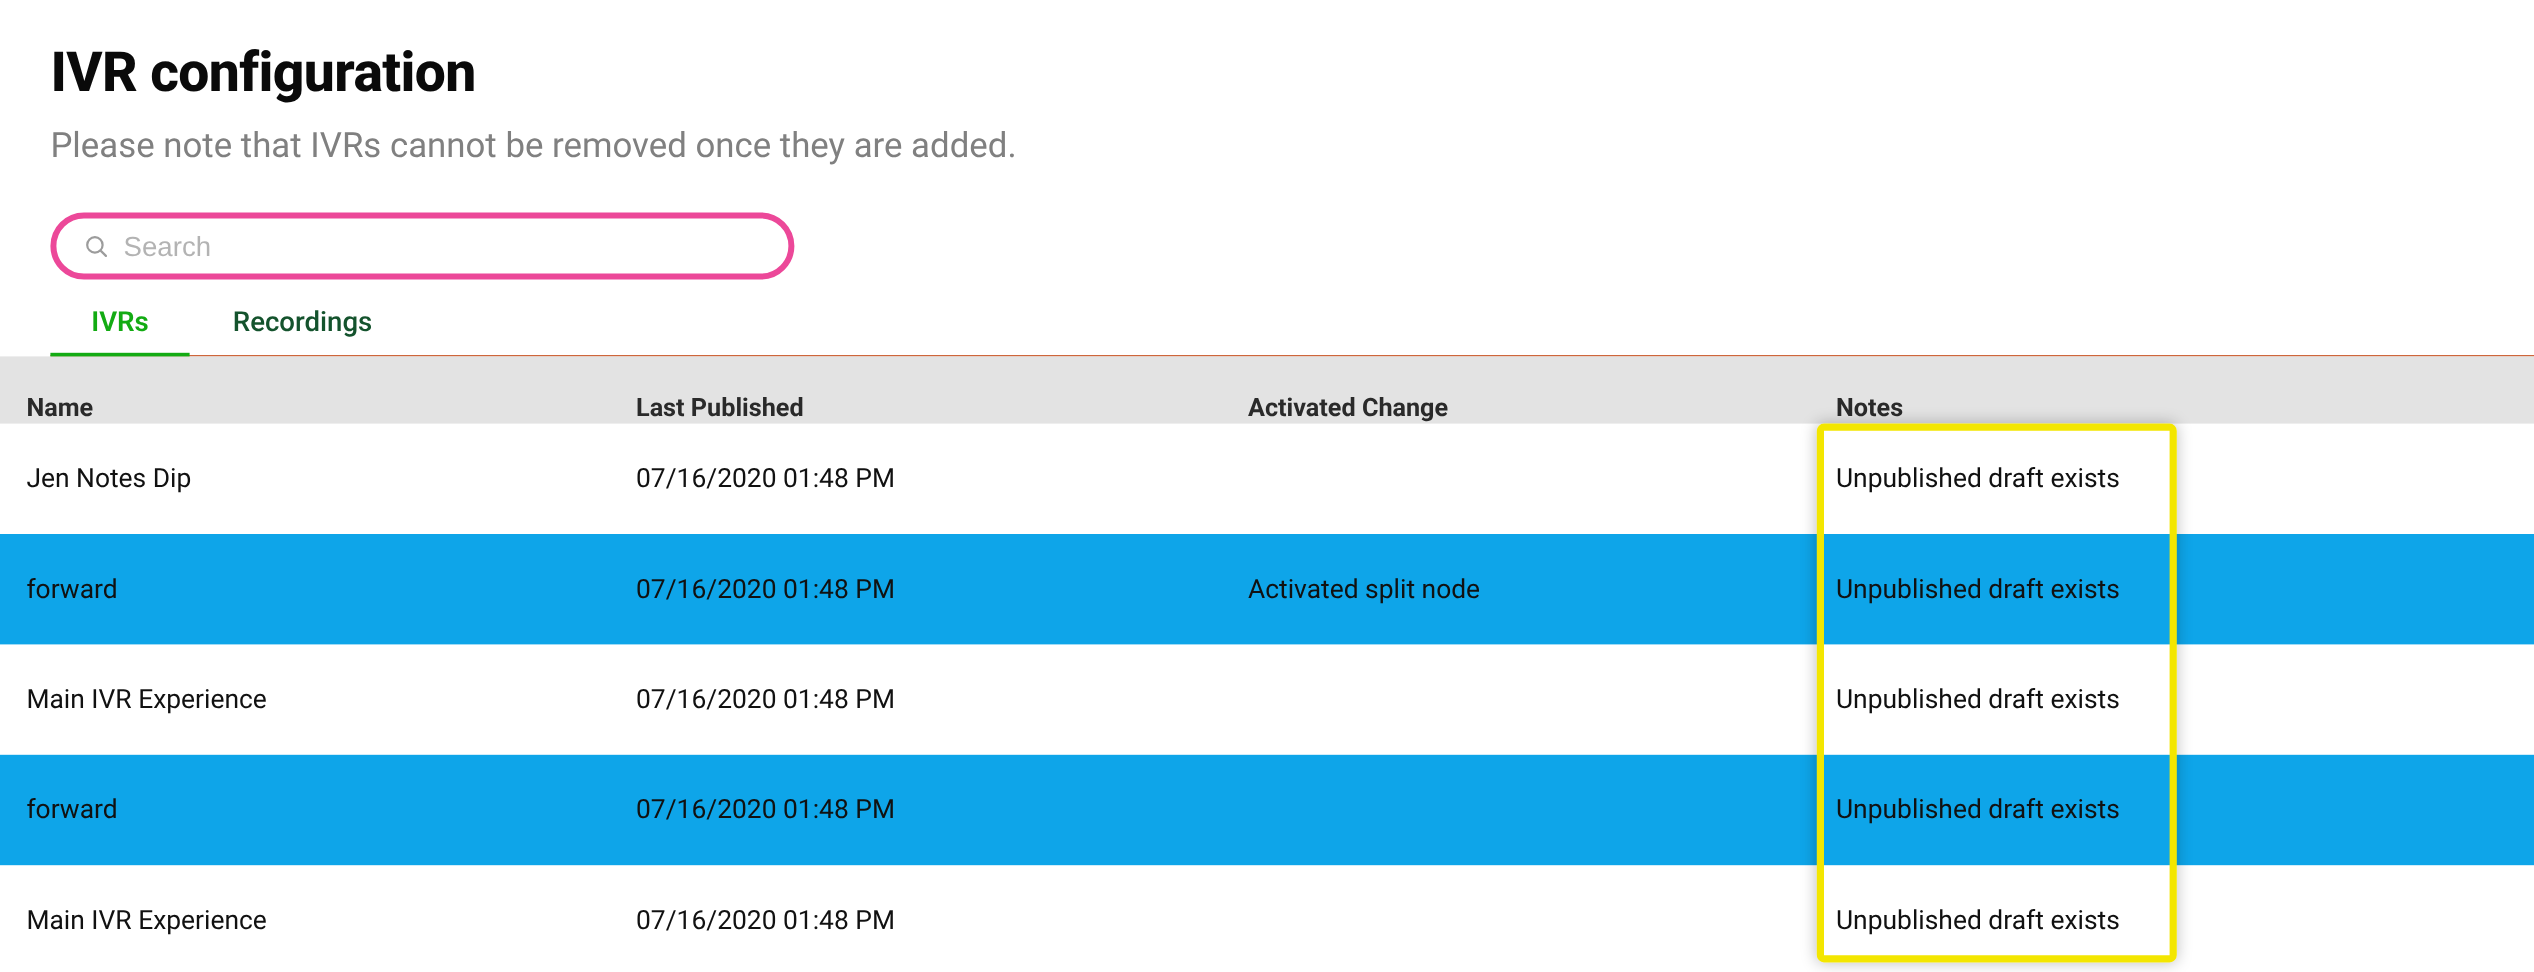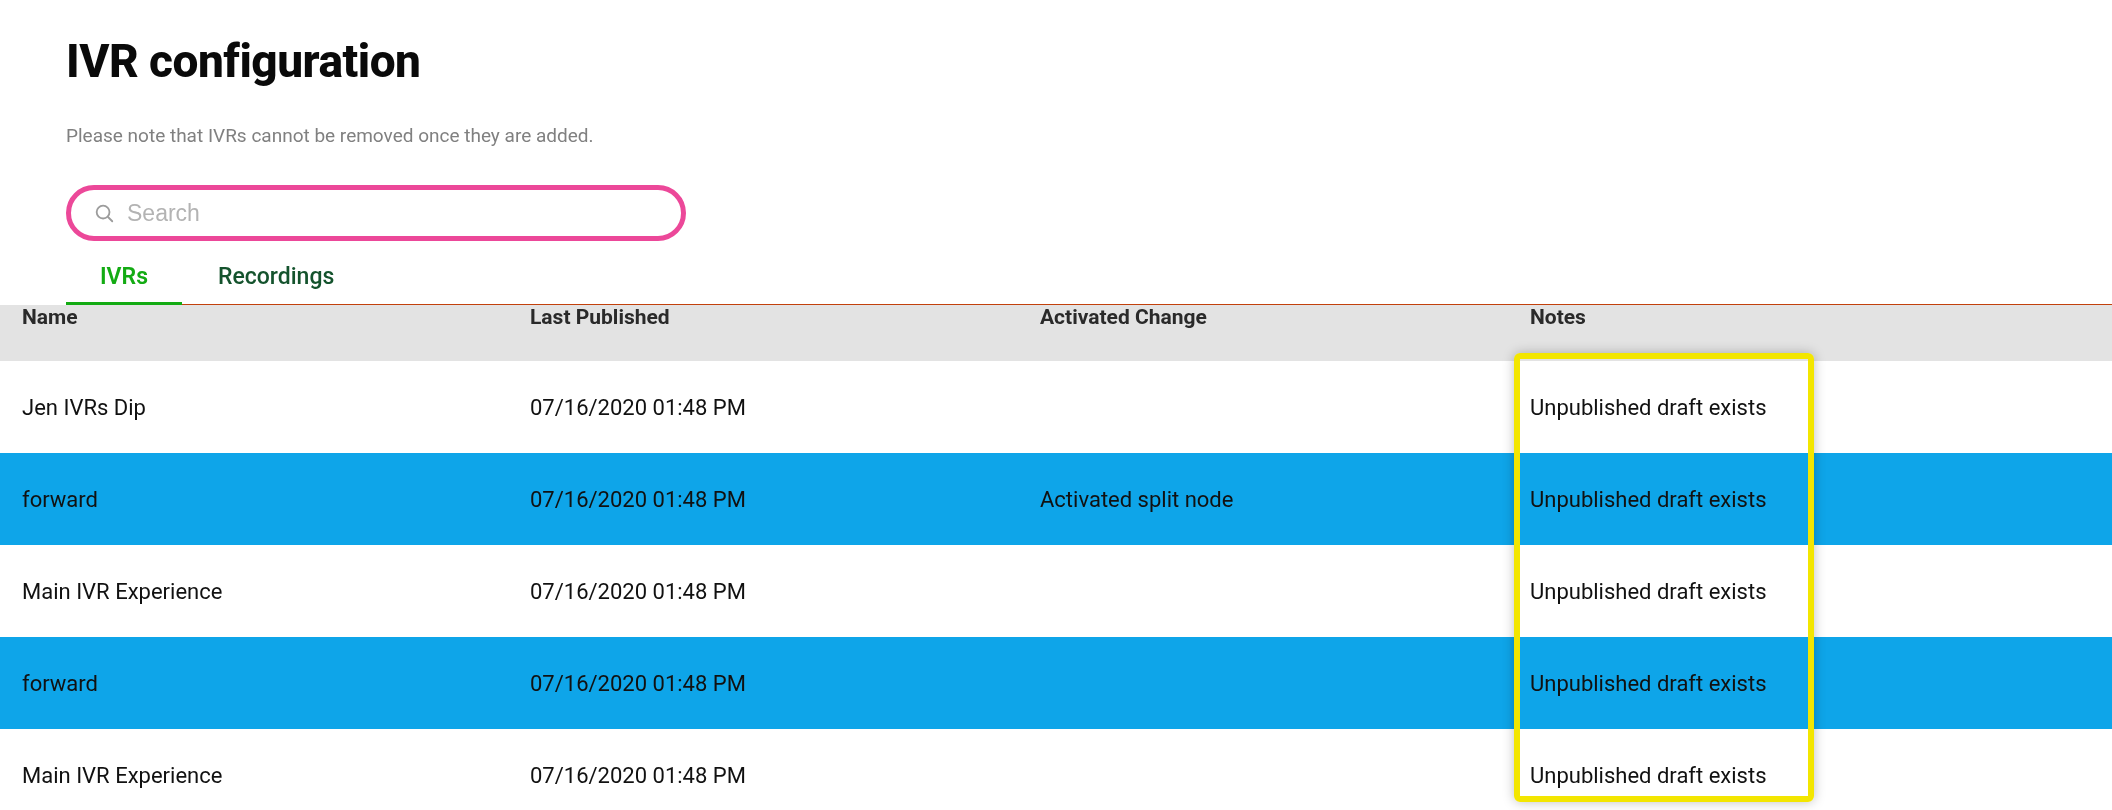--- a/index.html
+++ b/index.html
@@ -3,23 +3,23 @@
   <meta charset="utf-8">
   <style>
     * { margin: 0; padding: 0; box-sizing: border-box; }
     body {
       font-family: -apple-system, BlinkMacSystemFont, "Segoe UI", Roboto, Helvetica, Arial, sans-serif;
       background: #fff;
       width: 2112px;
       height: 810px;
       overflow: hidden;
     }
-    .container { padding: 34px 0 0 66px; }
+    .container { padding: 34px 0 0 42px; }
     .page-title { font-size: 46px; font-weight: 800; color: #0a0a0a; letter-spacing: -0.5px; }
-    .page-subtitle { font-size: 19px; color: #808080; margin-top: 36px; }
+    .page-subtitle { font-size: 29px; color: #808080; margin-top: 17px; }
     .search-wrap {
       margin-top: 38px;
       width: 620px;
       height: 56px;
       border: 5px solid #ec4899;
       border-radius: 28px;
       display: flex;
       align-items: center;
       padding: 0 22px;
     }
@@ -49,21 +49,21 @@
       position: absolute;
       left: -34px; right: -34px; bottom: -1px;
       height: 3px; background: #13ab13;
     }
     .tab.inactive { color: #14532d; font-weight: 500; margin-left: 0;}
     .table-wrap { margin-left: -42px; }
     .thead-row {
       display: flex;
       background: #e3e3e3;
       height: 56px;
-      align-items: flex-start;
+      align-items: flex-end;
       font-weight: 700;
       font-size: 21px;
       color: #2a2a2a;
     }
     .col-name { width: 530px; padding-left: 22px; }
     .col-last { width: 510px; }
     .col-change { width: 490px; }
     .col-notes { flex: 1; }
     .trow {
       display: flex;
@@ -103,21 +103,21 @@
   <div class="table-wrap" style="margin-left:0;">
     <div class="thead-row">
       <div class="col-name">Name</div>
       <div class="col-last">Last Published</div>
       <div class="col-change">Activated Change</div>
       <div class="col-notes">Notes</div>
     </div>
 
     <div id="tbody">
         <div class="trow">
-          <div class="col-name">Jen IVRs Dip</div>
+          <div class="col-name">Jen Notes Dip</div>
           <div class="col-last">07/16/2020 01:48 PM</div>
           <div class="col-change"></div>
           <div class="col-notes">Unpublished draft exists</div>
         </div>
         <div class="trow even">
           <div class="col-name">forward</div>
           <div class="col-last">07/16/2020 01:48 PM</div>
           <div class="col-change">Activated split node</div>
           <div class="col-notes">Unpublished draft exists</div>
         </div>

